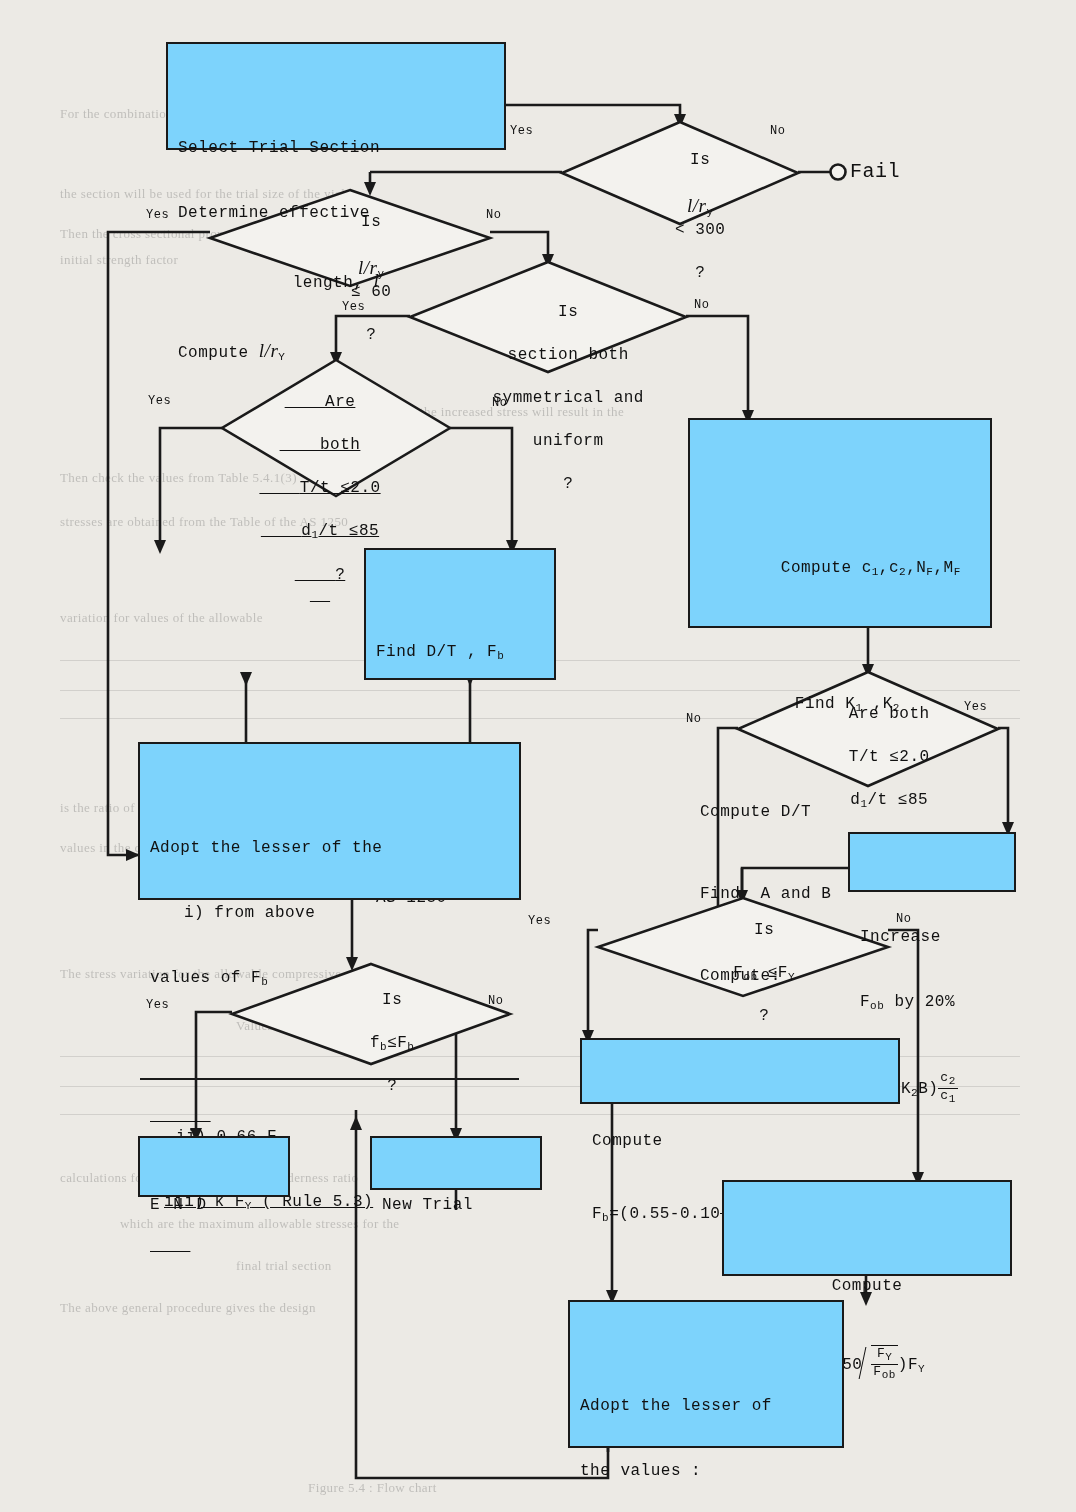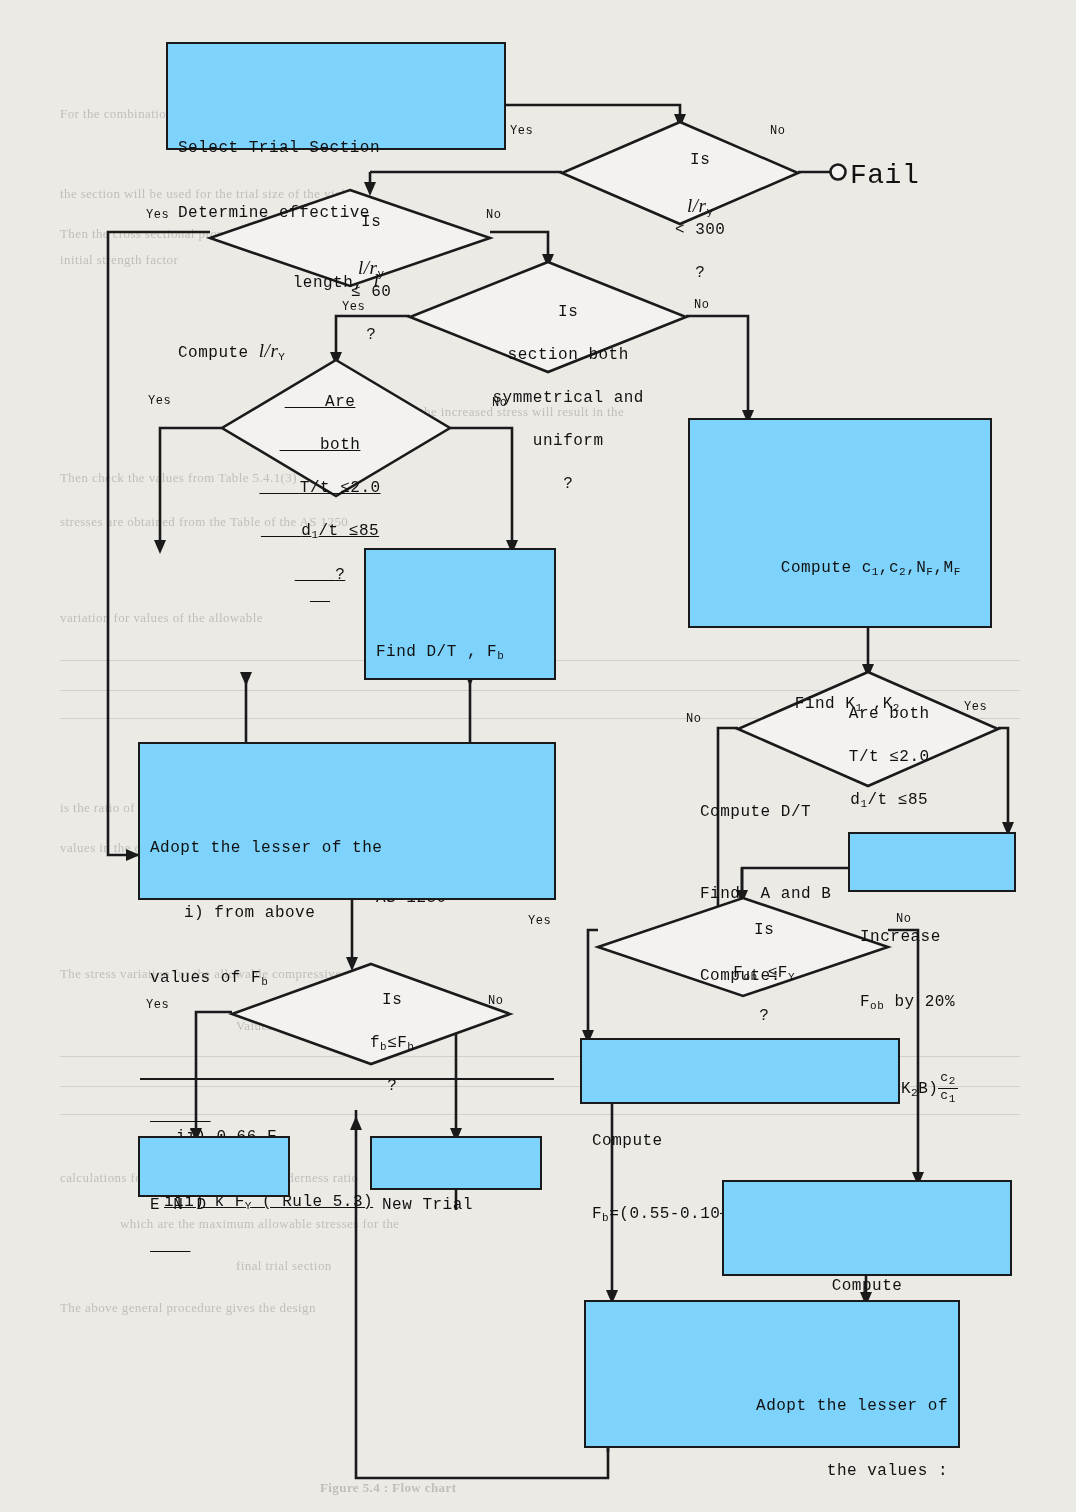--- a/index.html
+++ b/index.html
@@ -95,21 +95,21 @@
       <div class="ghost" style="left: 60px; top: 514px;">stresses  are  obtained  from  the  Table  of  the  AS 1250</div>
       <div class="ghost" style="left: 60px; top: 610px;">variation  for  values  of  the  allowable</div>
       <div class="ghost" style="left: 60px; top: 800px;">is  the  ratio  of  the  axial  area  of  the  flange  to  the  web</div>
       <div class="ghost" style="left: 60px; top: 840px;">values  in  the  corresponding  table  of  the  AS 1250</div>
       <div class="ghost" style="left: 60px; top: 966px;">The  stress  variation  for  the  allowable  compressive  stress</div>
       <div class="ghost" style="left: 236px; top: 1018px;">Values  of  K  for  various  cases</div>
       <div class="ghost" style="left: 60px; top: 1170px;">calculations  for  a  given  value  of  the  slenderness  ratio</div>
       <div class="ghost" style="left: 120px; top: 1216px;">which  are  the  maximum  allowable  stresses  for  the</div>
       <div class="ghost" style="left: 236px; top: 1258px;">final  trial  section</div>
       <div class="ghost" style="left: 60px; top: 1300px;">The  above  general  procedure  gives  the  design</div>
-      <div class="ghost" style="left: 320px; top: 1480px; font-weight: bold;">Figure   5.4 :   Flow   chart</div>
+      <div class="ghost" style="left: 308px; top: 1480px;">Figure   5.4 :   Flow   chart</div>
       <div class="ghostline" style="left: 60px; top: 660px; width: 960px;"></div>
       <div class="ghostline" style="left: 60px; top: 690px; width: 960px;"></div>
       <div class="ghostline" style="left: 60px; top: 718px; width: 960px;"></div>
       <div class="ghostline" style="left: 60px; top: 1056px; width: 960px;"></div>
       <div class="ghostline" style="left: 60px; top: 1086px; width: 960px;"></div>
       <div class="ghostline" style="left: 60px; top: 1114px; width: 960px;"></div>
     </div>
 
   <div class="edge" style="left:0;top:0;width:1076px;height:1512px;">
     <svg width="1076" height="1512" viewBox="0 0 1076 1512">
@@ -286,21 +286,21 @@
 
   <div class="node" style="left:166px;top:42px;width:340px;height:108px;">
     <div class="pad" style="padding-top:8px;">
       <div>Select Trial Section</div>
       <div>Determine effective</div>
       <div style="text-align:center;"><span>length,</span> <span class="ital">l</span></div>
       <div><span>Compute</span> <span class="ital">l/r</span><span class="sub">Y</span></div>
     </div>
   </div>
 
-  <div class="elabel" style="left:850px;top:160px;font-size:28px;">Fail</div>
+  <div class="elabel" style="left:850px;top:160px;font-size:20px;">Fail</div>
 
 
   <div class="node" style="left:364px;top:548px;width:192px;height:132px;">
     <div class="pad">
       <div><span>Find D/T , F</span><span class="sub">b</span></div>
       <div style="height:8px;"></div>
       <div>from Table</div>
       <div>5.4.1(1)</div>
       <div>AS 1250</div>
     </div>
@@ -323,21 +323,21 @@
     </div>
   </div>
 
   <div class="node" style="left:848px;top:832px;width:168px;height:60px;">
     <div class="pad" style="padding-top:7px;">
       <div>Increase</div>
       <div><span>F</span><span class="sub">ob</span><span> by 20%</span></div>
     </div>
   </div>
 
-  <div class="node" style="left:138px;top:742px;width:418px;height:158px;">
+  <div class="node" style="left:138px;top:742px;width:383px;height:158px;">
     <div style="padding:8px 10px 0 10px;">
       <div>Adopt the lesser of the</div>
       <div style="padding-left:34px;">i) from above</div>
       <div><span>values of F</span><span class="sub">b</span></div>
     </div>
     <div class="hr" style="margin-top:2px;padding:4px 10px 0 10px;text-decoration:underline;">
       <div style="padding-left:26px;"><span>ii) 0.66 F</span><span class="sub">Y</span></div>
       <div style="padding-left:14px;"><span>iii) k F</span><span class="sub">Y</span> <span>( Rule 5.3)</span></div>
     </div>
   </div>
@@ -349,21 +349,21 @@
     </div>
   </div>
 
   <div class="node" style="left:722px;top:1180px;width:290px;height:96px;">
     <div class="pad" style="padding-top:8px;">
       <div style="text-align:center;">Compute</div>
       <div style="margin-top:4px;"><span>F</span><span class="sub">b</span><span>=(0.95-0.50</span><span class="rad"><span class="frac radbar"><span class="num"><span>F</span><span class="sub">Y</span></span><span class="den"><span>F</span><span class="sub">ob</span></span></span></span><span>)F</span><span class="sub">Y</span></div>
     </div>
   </div>
 
-  <div class="node" style="left:584px;top:1300px;width:376px;height:148px;text-align:right;">
+  <div class="node" style="left:568px;top:1300px;width:276px;height:148px;">
     <div style="padding:8px 10px 0 10px;">
       <div>Adopt the lesser of</div>
       <div>the values :</div>
       
     </div>
     
   </div>
 
   <div class="node" style="left:138px;top:1136px;width:152px;height:61px;">
     <div class="pad" style="padding-top:14px;letter-spacing:2px;">E N D</div>

